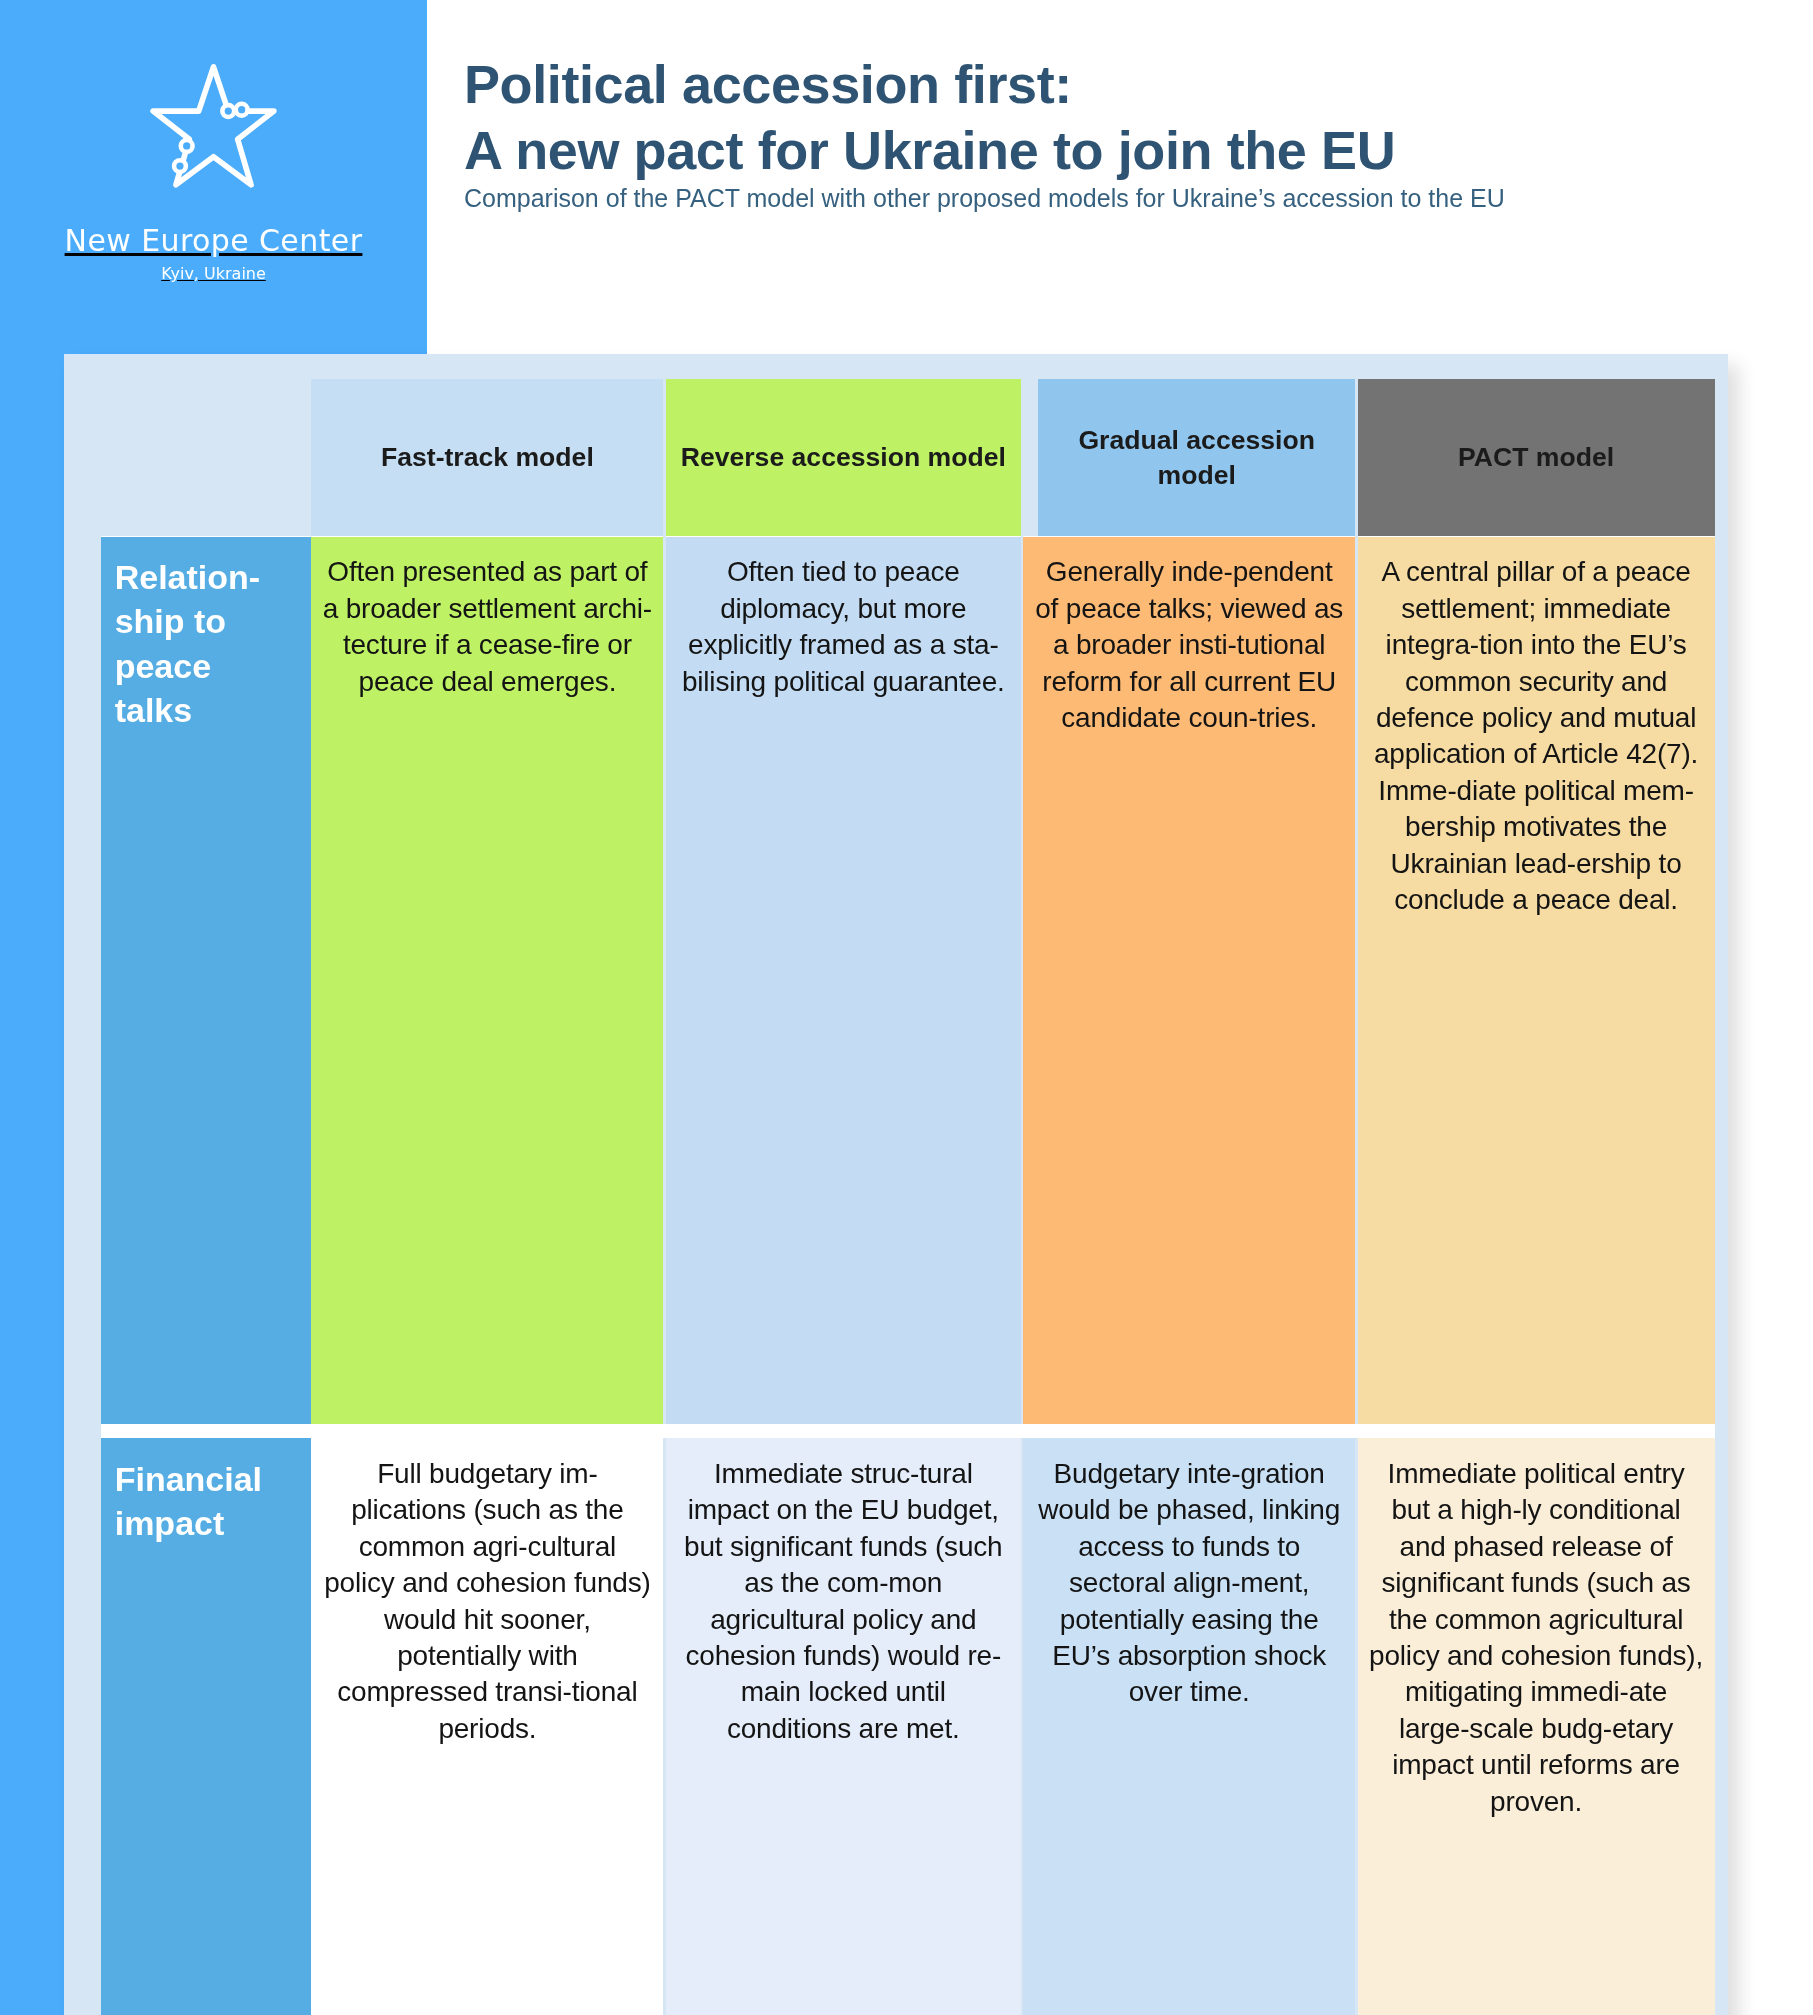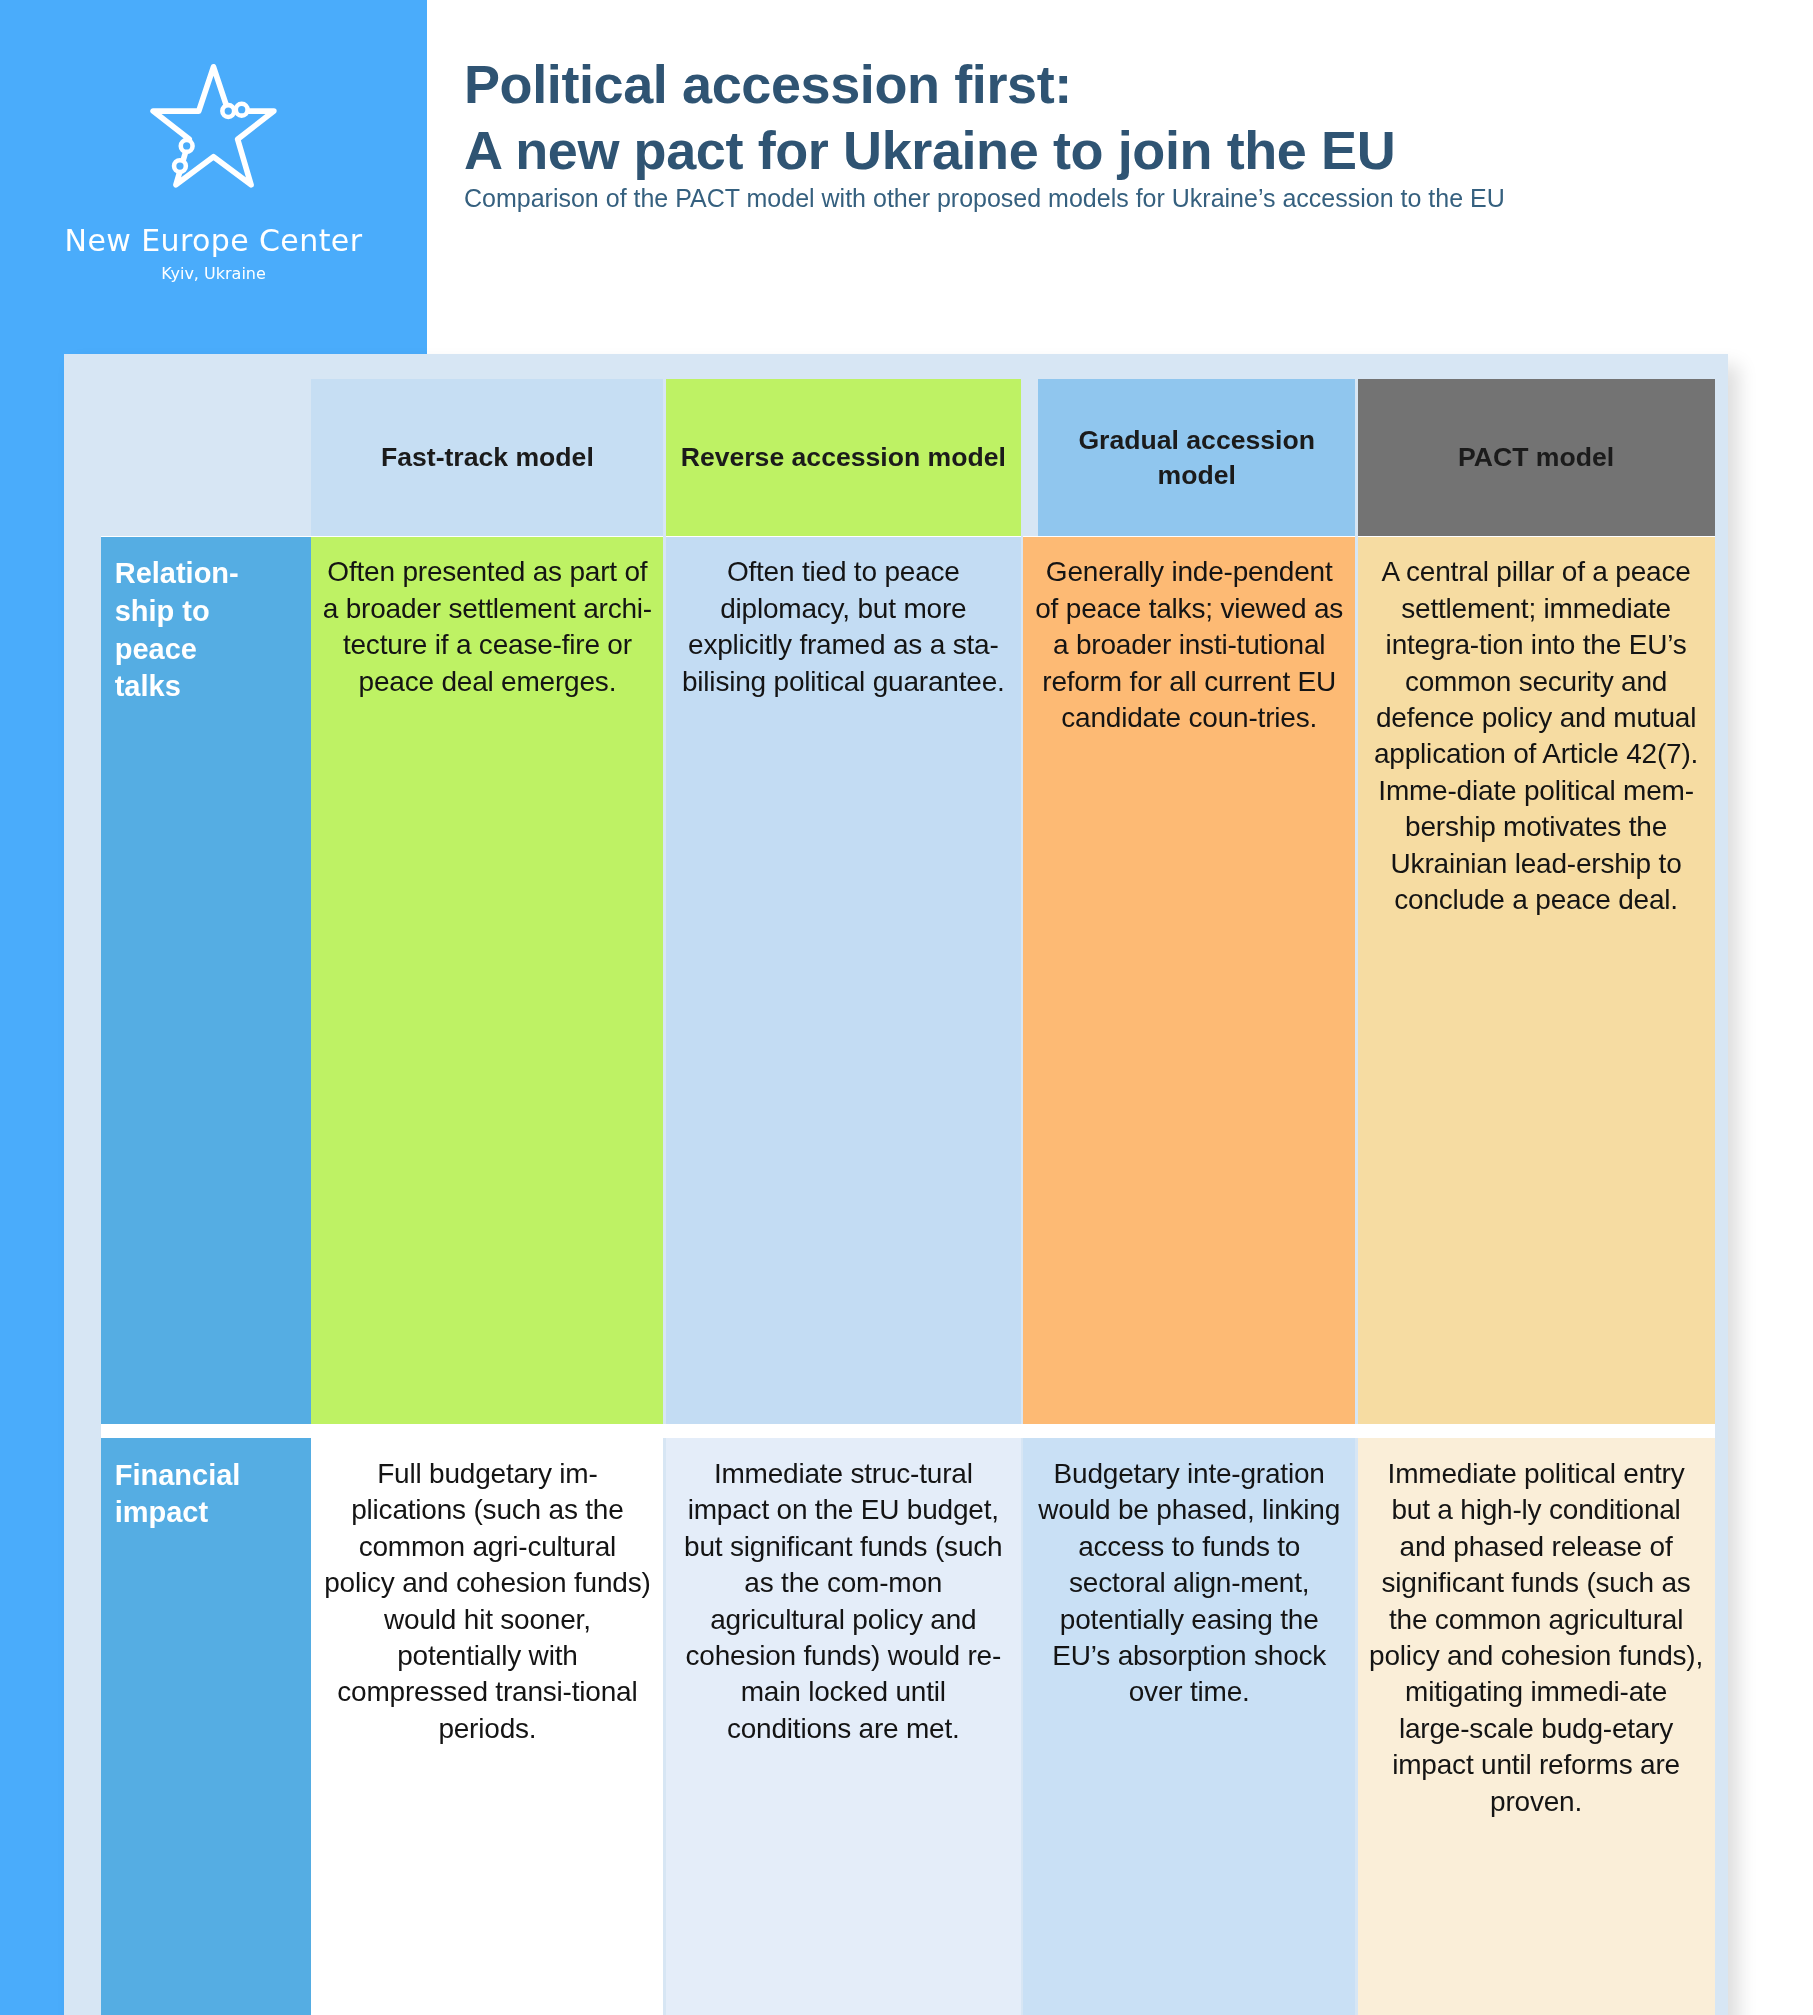--- a/index.html
+++ b/index.html
@@ -15,21 +15,21 @@
   #header-band{
     position:absolute;left:0;top:0;width:1814px;height:354px;
     background:#ffffff;
   }
   #brand-panel{
     position:absolute;left:0;top:0;width:427px;height:354px;
     background:#4AACFB;
   }
   #logo-wrap{
     position:absolute;left:0;top:48px;width:427px;
-    display:flex;flex-direction:column;align-items:center;
+    display:flex;flex-direction:column;align-items:center;text-decoration:underline;
   }
   #star-icon{display:block;}
   #brand-name{
     margin-top:13.7px;
     color:#ffffff;
     font-size:30px;
     font-weight:400;
     letter-spacing:0.4px;
     font-family:"DejaVu Sans", sans-serif;
     white-space:nowrap;
@@ -97,21 +97,21 @@
   .hdr-corner{background:#D7E6F4;}
   .hdr-c1{background:#C6DEF3;}
   .hdr-c2{background:#bef264;}
   .hdr-c3{background:#90C6EE;margin-left:15px;}
   .hdr-c4{background:#737373;}
 
   
   .rowlab{
     background:#55ADE3;
     color:#ffffff;
-    font-size:29px;font-weight:700;line-height:1.3;
+    font-size:34px;font-weight:700;line-height:1.3;
     font-family:"Liberation Sans", sans-serif;
     padding:18.5px 12px 0 13.7px;
   }
 
   
   .body-cell{
     text-align:center;
     font-size:28px;
     line-height:1.30;
     color:#141414;

